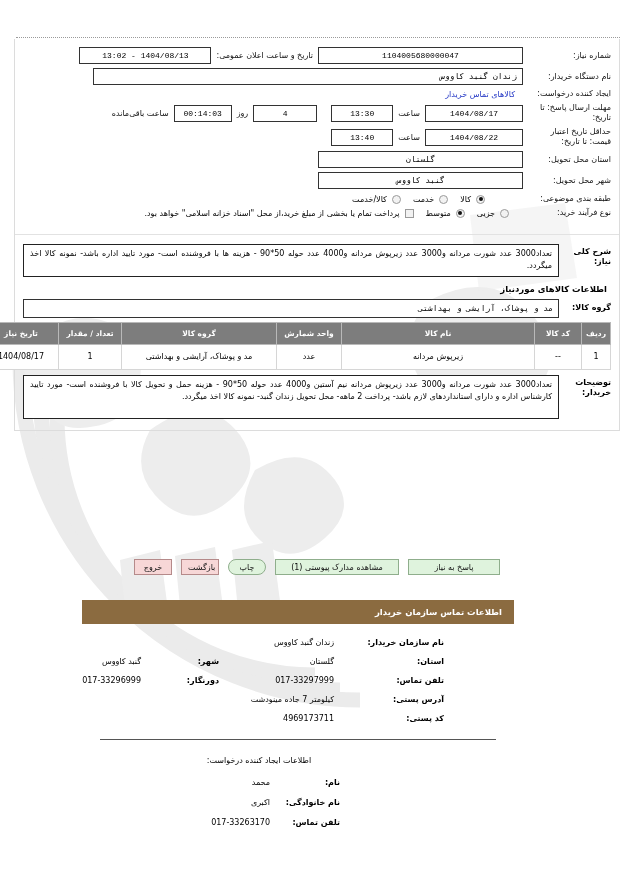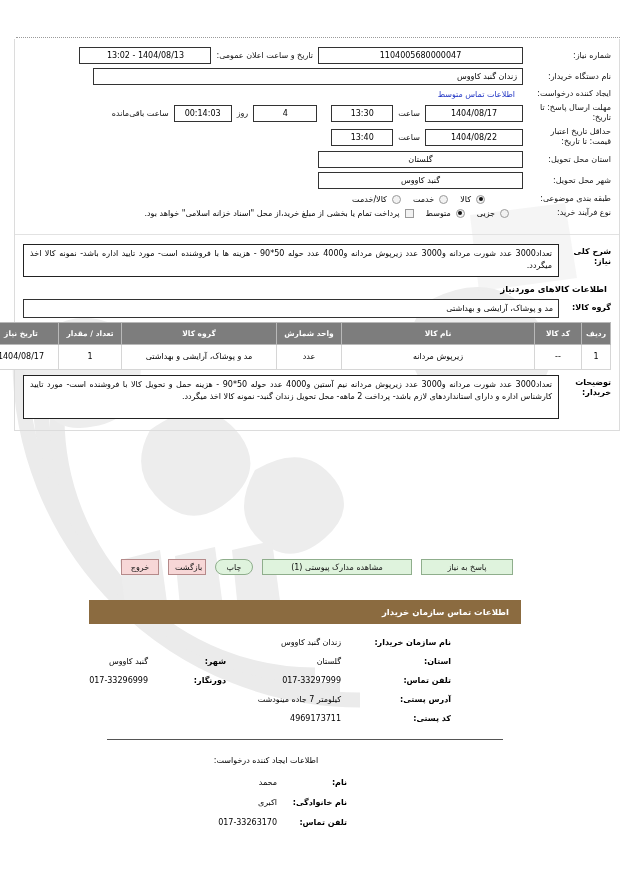--- a/index.html
+++ b/index.html
@@ -97,20 +97,21 @@
     background: #fff;
     height: 17px;
     line-height: 15px;
     box-sizing: border-box;
     padding: 0 5px;
     font-size: 8px;
     text-align: right;
     color: #000;
     white-space: nowrap;
     overflow: hidden;
+    font-family: Liberation Mono, monospace;
   }
   .box-num  { width: 205px; text-align: center; }
   .box-wide { width: 430px; }
   .box-med  { width: 420px; }
   .box-date { width: 98px; text-align: center; }
   .box-time { width: 62px;  text-align: center; }
   .box-day  { width: 64px;  text-align: center; }
   .box-rem  { width: 58px;  text-align: center; }
   .box-anc  { width: 132px; text-align: center;}
 
@@ -245,21 +246,21 @@
     box-sizing: border-box;
     text-align: center;
     cursor: pointer;
     white-space: nowrap;
     color: #111;
     font-family: inherit;
   }
   .btn.green { background: #dff3dd; border-color: #8fae8c; }
   .btn.pink  { background: #f7d7d7; border-color: #b58a8a; }
   .btn.w-resp { width: 92px; }
-  .btn.w-docs { width: 150px; }
+  .btn.w-docs { width: 124px; }
   .btn.w-print{ width: 38px; border-radius: 8px; }
   .btn.w-back { width: 38px; }
   .btn.w-exit { width: 38px; }
   .contact-bar {
     margin: 0 78px 0 78px;
     background: #8b6b40;
     color: #fff;
     font-weight: bold;
     font-size: 8.5px;
     padding: 7px 12px 7px 0;
@@ -351,21 +352,21 @@
         <div class="box box-anc">1404/08/13 - 13:02</div>
       </div>
 
       <div class="row">
         <div class="lbl">نام دستگاه خریدار:</div>
         <div class="box box-wide">زندان گنبد کاووس</div>
       </div>
 
       <div class="row">
         <div class="lbl">ایجاد کننده درخواست:</div>
-        <a class="link">اطلاعات تماس متوسط</a>
+        <a class="link">کالاهای تماس خریدار</a>
       </div>
 
       <div class="row">
         <div class="lbl">مهلت ارسال پاسخ: تا تاریخ:</div>
         <div class="box box-date">1404/08/17</div>
         <div class="inline-lbl">ساعت</div>
         <div class="box box-time">13:30</div>
         <div style="width:14px"></div>
         <div class="box box-day">4</div>
         <div class="inline-lbl">روز</div>
@@ -466,21 +467,21 @@
   <div style="position:absolute; left:0; top:548px; width:634px;">
     <div class="btn-bar">
       <button class="btn pink w-exit">خروج</button>
       <button class="btn pink w-back">بازگشت</button>
       <button class="btn green w-print">چاپ</button>
       <button class="btn green w-docs">مشاهده مدارک پیوستی (1)</button>
       <button class="btn green w-resp">پاسخ به نیاز</button>
     </div>
   </div>
 
-  <div style="position:absolute; left:11px; top:600px; width:588px;">
+  <div style="position:absolute; left:4px; top:600px; width:588px;">
 
     <div class="contact-bar">اطلاعات تماس سازمان خریدار</div>
 
     <div class="c-rows offset-right">
 
       <div class="c-line">
         <div class="c-lbl">نام سازمان خریدار:</div>
         <div class="c-val">زندان گنبد کاووس</div>
       </div>
 

